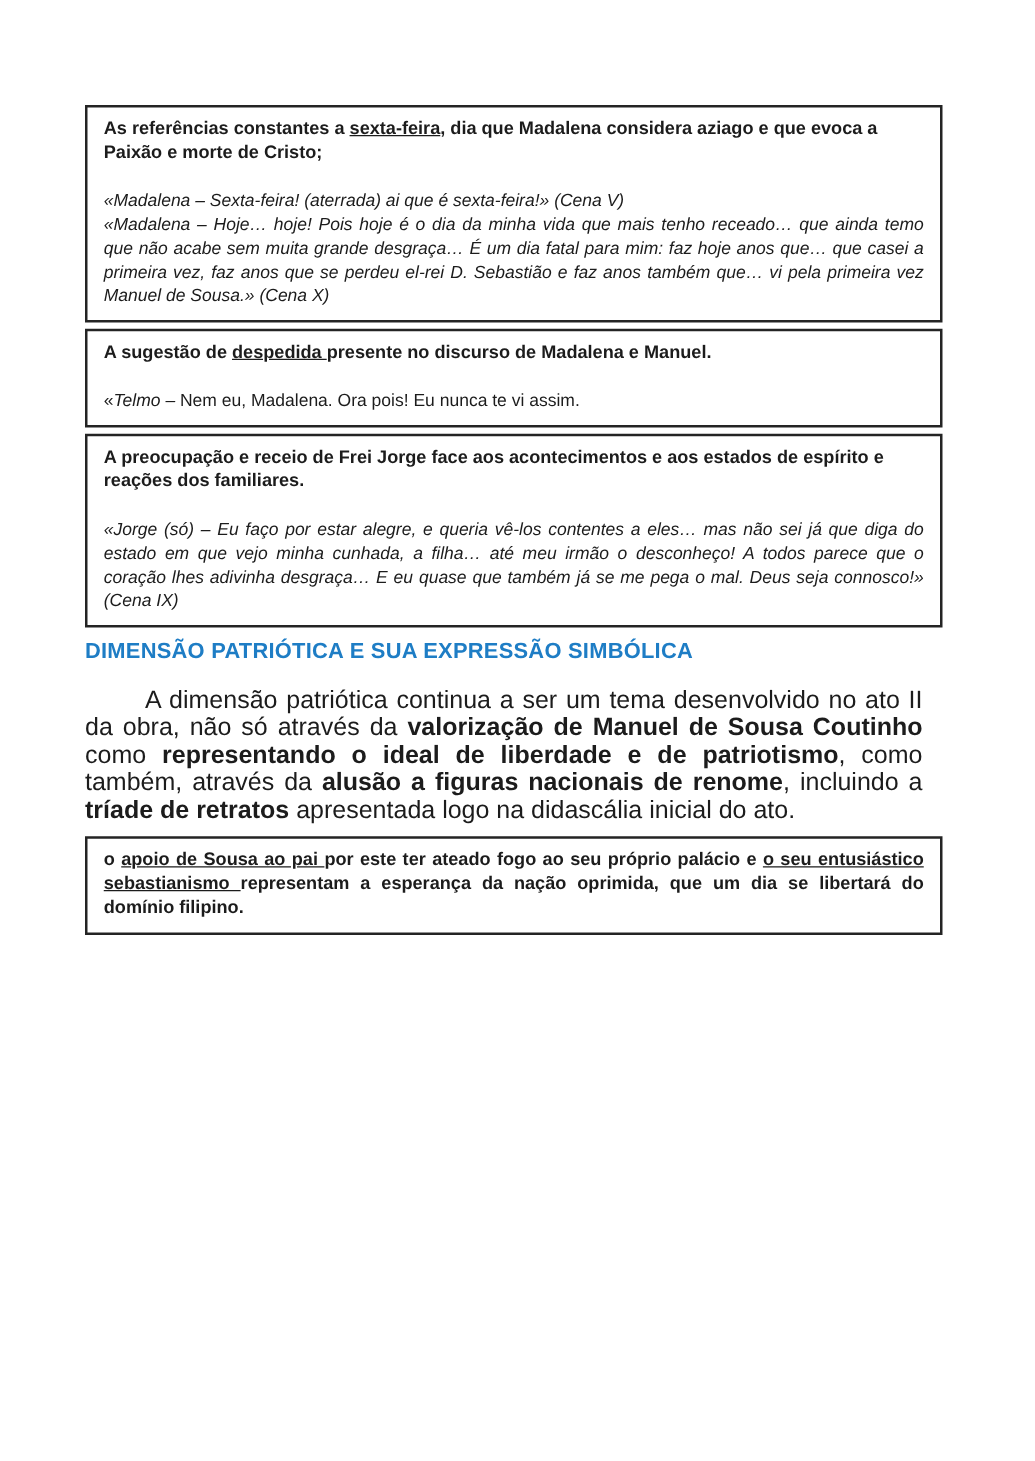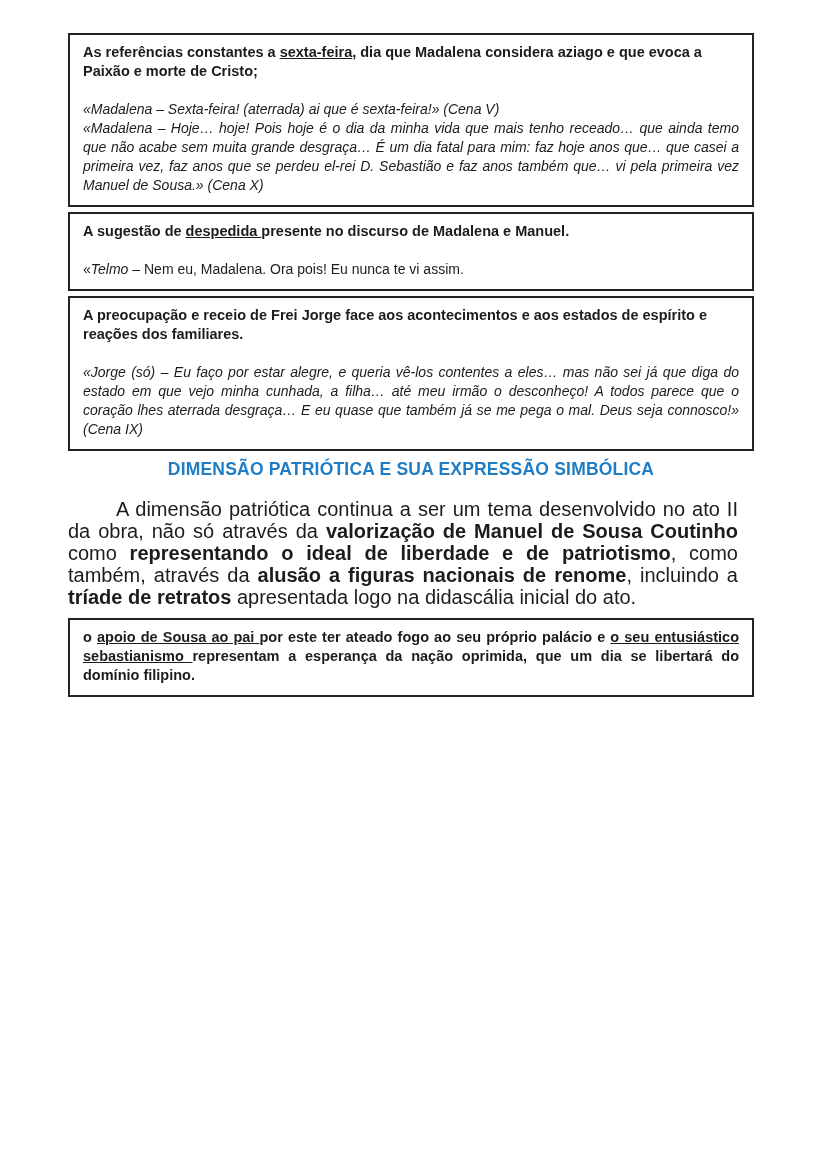--- a/index.html
+++ b/index.html
@@ -11,21 +11,21 @@
     position: relative;
     overflow: hidden;
   }
   .page {
     position: absolute; top: 0; left: 0;
     width: 828px; height: 1169px;
     background: #ffffff;
   }
   .content {
     box-sizing: border-box;
-    padding: 33px 74px 0 68px;
+    padding: 84px 74px 0 68px;
   }
   .box {
     border: 2px solid #242424;
     padding: 8px 13px 10px 13px;
     margin-bottom: 5px;
     background: #ffffff;
   }
   .box-title {
     margin: 0;
     font-weight: bold;
@@ -46,21 +46,21 @@
   .ri { font-style: italic; }
 
   .pagenum {
     margin: 34px 4px 0 0;
     text-align: right;
     font-size: 14px;
     color: #333333;
   }
   .heading {
     margin: 8px 0 0 0;
-    text-align: center;
+    text-align: left;
     font-size: 17.5px;
     font-weight: bold;
     letter-spacing: 0.2px;
   }
   .para {
     margin: 18px 16px 10px 0;
     font-size: 20px;
     line-height: 22px;
     text-align: justify;
     text-indent: 48px;
@@ -84,21 +84,21 @@
     <section class="box">
       <p class="box-title"><span class="rb">A sugestão de </span><span class="rb ru">despedida </span><span class="rb">presente no discurso de Madalena e Manuel.</span></p>
       <div class="quote-block">
         <p class="quote"><span>«</span><span class="ri">Telmo</span><span> – Nem eu, Madalena. Ora pois! Eu nunca te vi assim.</span></p>
       </div>
     </section>
 
     <section class="box">
       <p class="box-title"><span class="rb">A preocupação e receio de Frei Jorge face aos acontecimentos e aos estados de espírito e reações dos familiares.</span></p>
       <div class="quote-block">
-        <p class="quote justify"><span class="ri">«Jorge (só) – Eu faço por estar alegre, e queria vê-los contentes a eles… mas não sei já que diga do estado em que vejo minha cunhada, a filha… até meu irmão o desconheço! A todos parece que o coração lhes aterrada desgraça… E eu quase que também já se me pega o mal. Deus seja connosco!» (Cena IX)</span></p>
+        <p class="quote justify"><span class="ri">«Jorge (só) – Eu faço por estar alegre, e queria vê-los contentes a eles… mas não sei já que diga do estado em que vejo minha cunhada, a filha… até meu irmão o desconheço! A todos parece que o coração lhes adivinha desgraça… E eu quase que também já se me pega o mal. Deus seja connosco!» (Cena IX)</span></p>
       </div>
     </section>
 
 
     <h1 class="heading" style="color: rgb(30, 125, 197);">DIMENSÃO PATRIÓTICA E SUA EXPRESSÃO SIMBÓLICA</h1>
 
     <p class="para"><span>A dimensão patriótica continua a ser um tema desenvolvido no ato II da obra, não só através da </span><span class="rb">valorização de Manuel de Sousa Coutinho</span><span> como </span><span class="rb">representando o ideal de liberdade e de patriotismo</span><span>, como também, através da </span><span class="rb">alusão a figuras nacionais de renome</span><span>, incluindo a </span><span class="rb">tríade de retratos</span><span> apresentada logo na didascália inicial do ato.</span></p>
 
     <section class="box">
       <p class="box-title justify"><span class="rb">o </span><span class="rb ru">apoio de Sousa ao pai </span><span class="rb">por este ter ateado fogo ao seu próprio palácio e </span><span class="rb ru">o seu entusiástico sebastianismo </span><span class="rb">representam a esperança da nação oprimida, que um dia se libertará do domínio filipino.</span></p>

